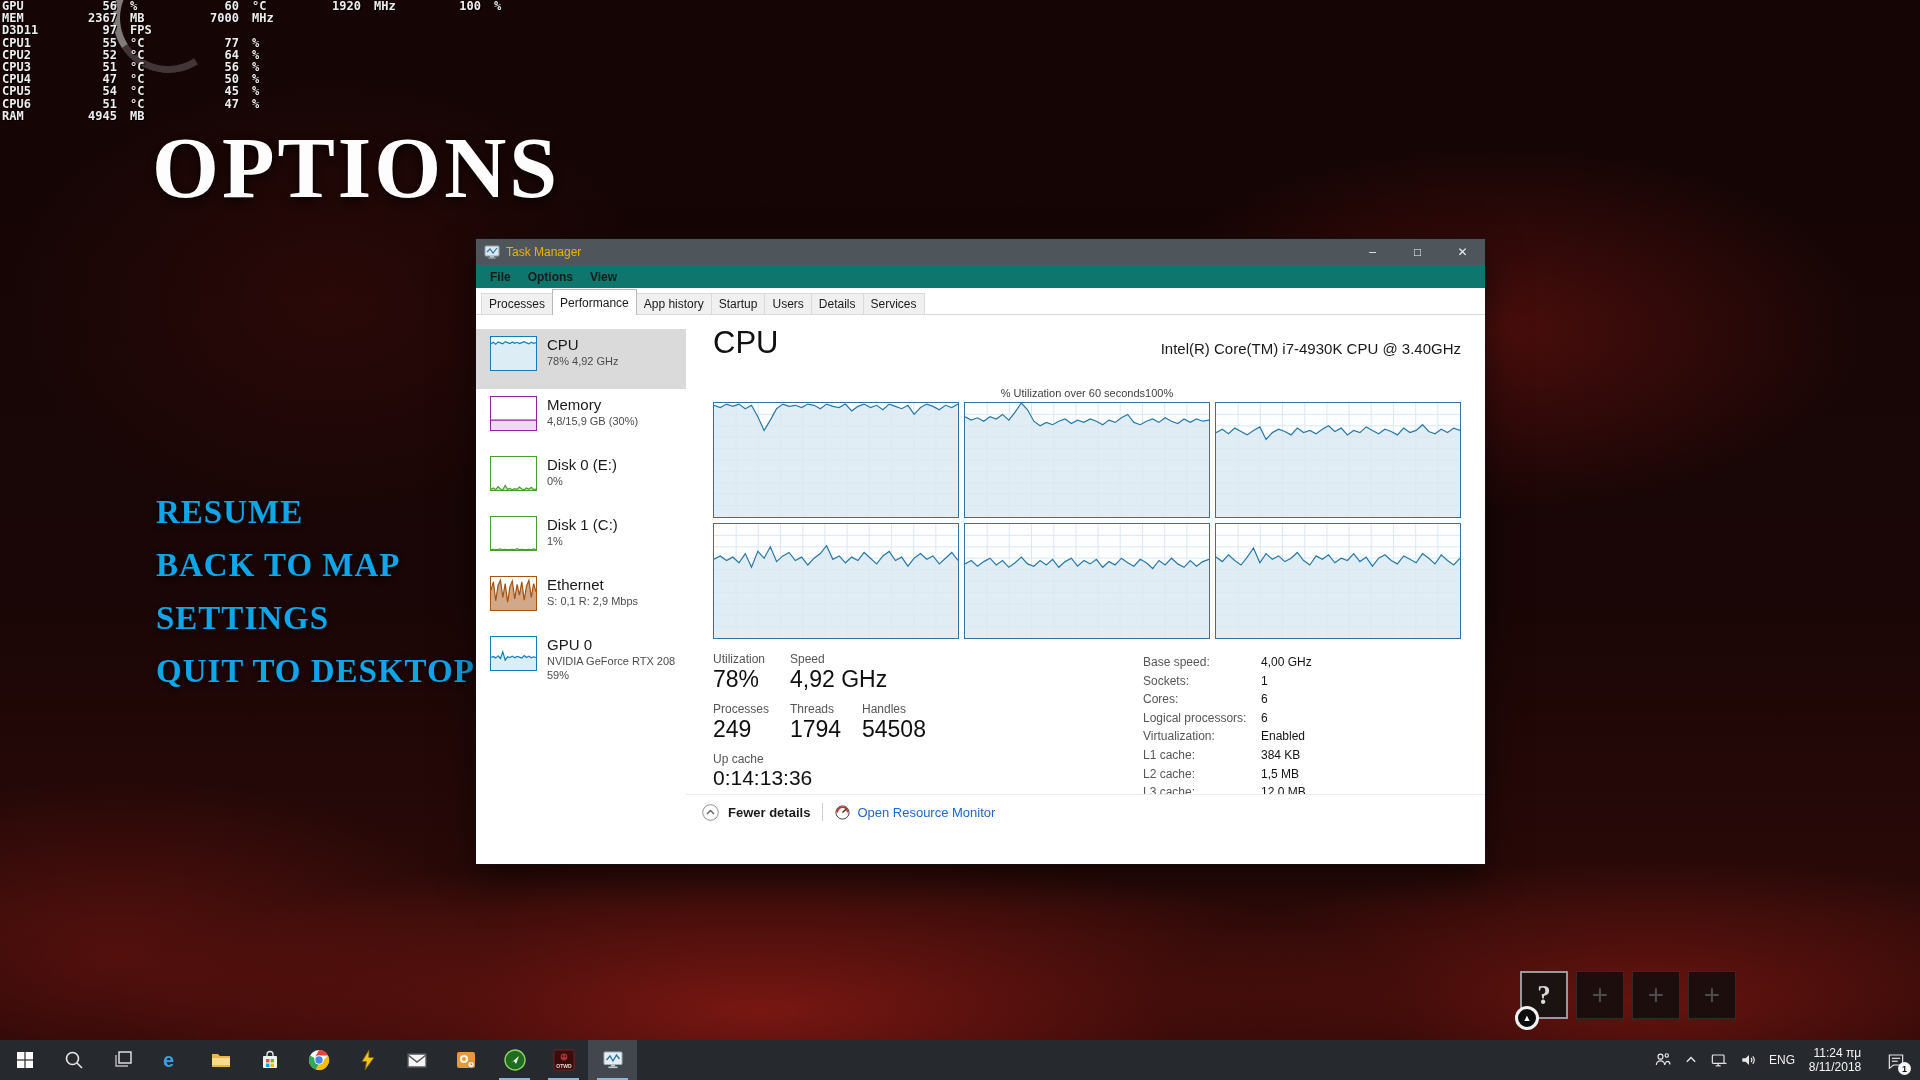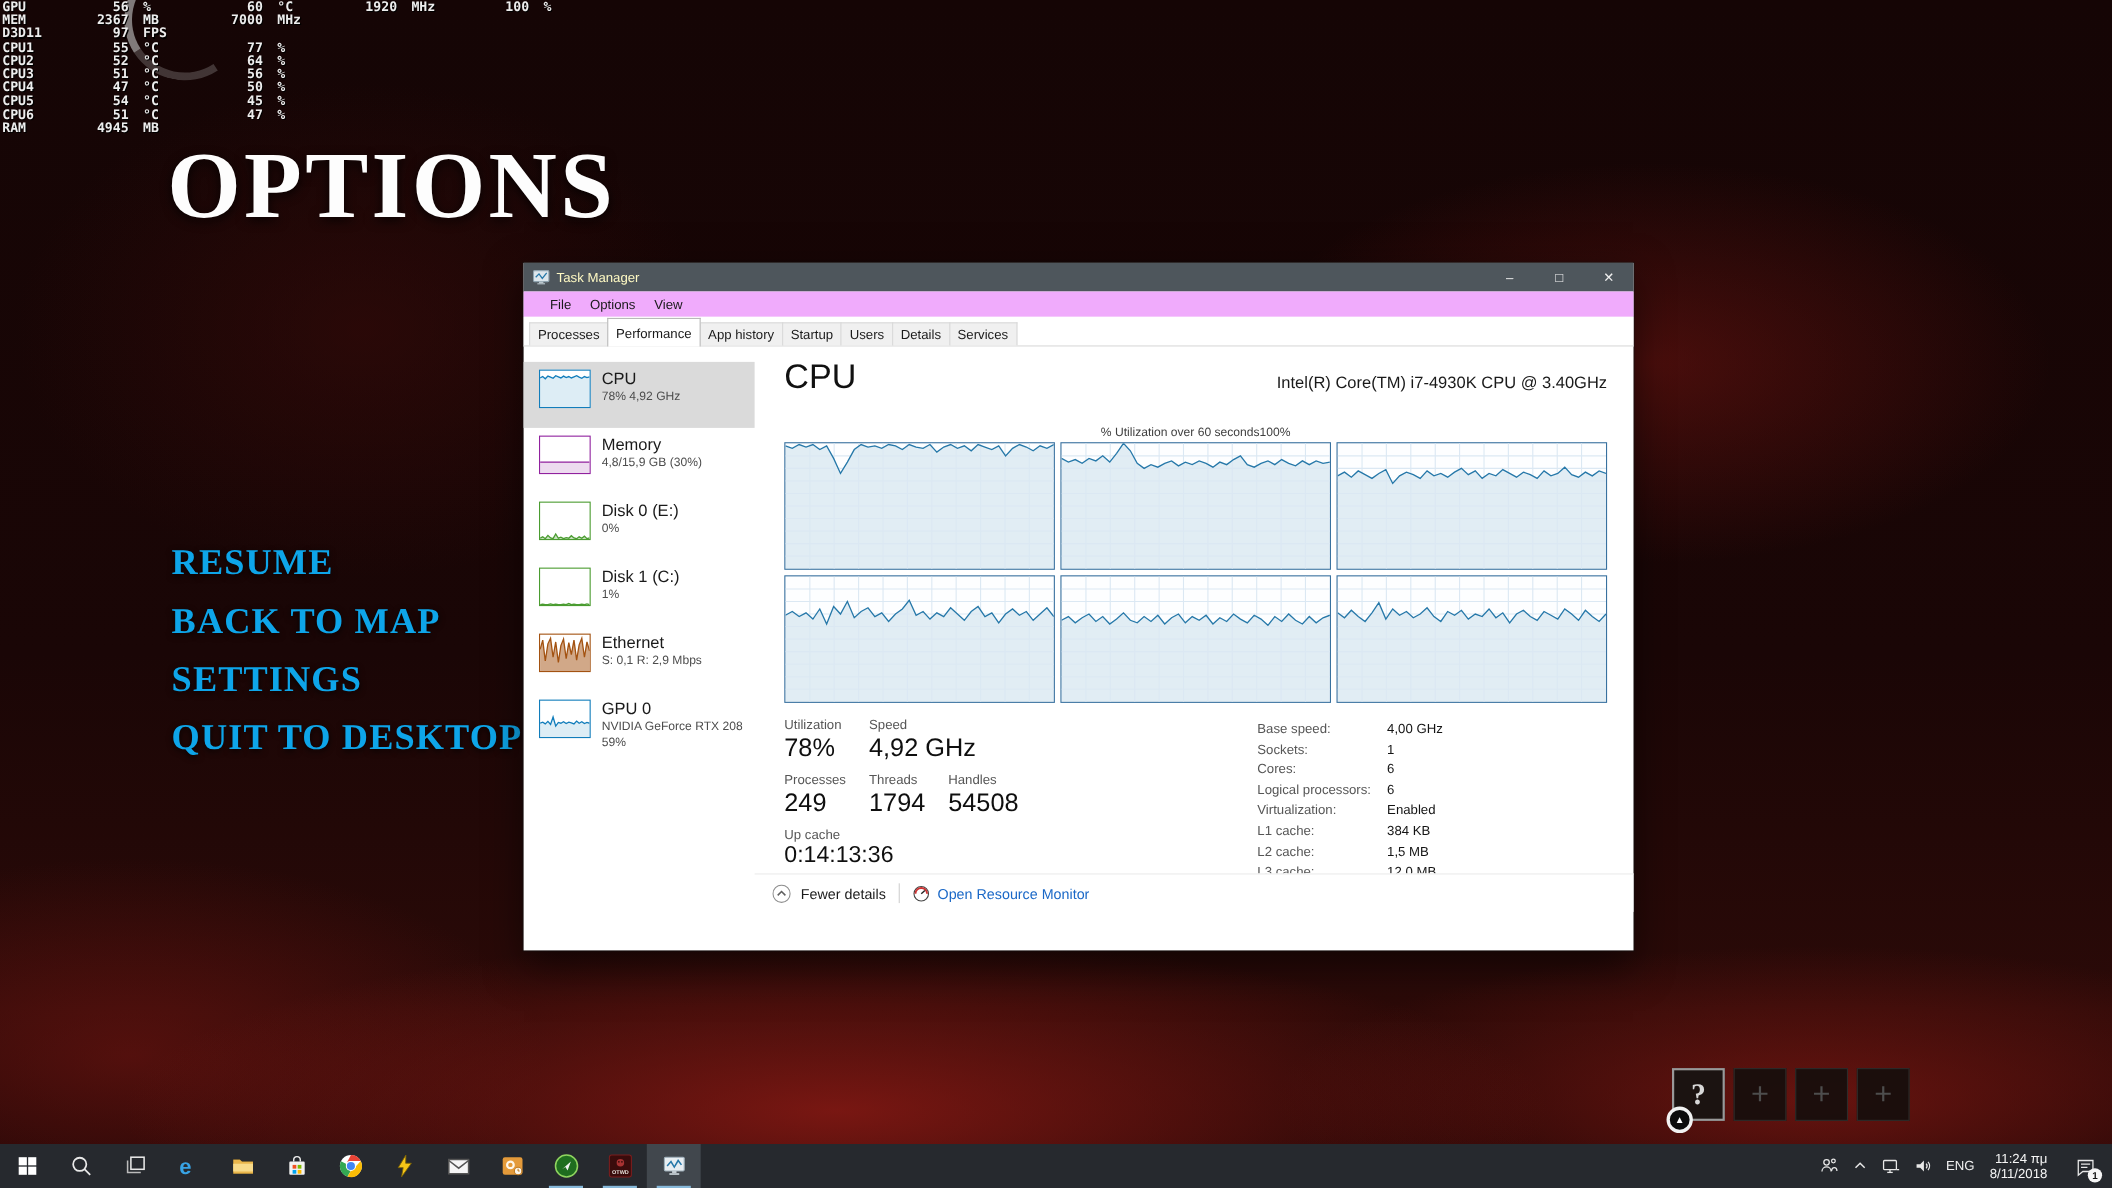--- a/index.html
+++ b/index.html
@@ -38,26 +38,26 @@
   .game-menu { position:absolute; left:156px; top:494px; z-index:5; }
   .game-menu-item { display:block; color:#0ea5e9; font-family:"Liberation Serif", serif;
     font-weight:bold; font-size:33px; letter-spacing:1px; height:53px;
     text-shadow:0 2px 6px rgba(0,0,0,.8); cursor:pointer; }
 
   
   .tm { position:absolute; left:476px; top:239px; width:1009px; height:625px; z-index:10;
     background:#fff; box-shadow:0 0 0 1px rgba(20,20,20,.55), 0 14px 34px rgba(0,0,0,.55);
     font-size:12px; color:#1a1a1a; }
   .tm-titlebar { height:26px; background:#4e565c; display:flex; align-items:center; }
-  .tm-title { color:#fef9c3; font-size:12px; margin-left:6px; flex:1; }
+  .tm-title { color:#eab308; font-size:12px; margin-left:6px; flex:1; }
   .tm-appicon { width:16px; height:16px; margin-left:8px; flex:0 0 auto; }
   .tm-btn { width:45px; height:26px; display:flex; align-items:center; justify-content:center;
     color:#f0f0f0; font-size:12px; cursor:pointer; }
-  .tm-menubar { height:23px; display:flex; align-items:center; padding-left:17px;
-    background:#f0abfc; }
+  .tm-menubar { height:23px; display:flex; align-items:center; padding-left:7px;
+    background:#0f766e;font-weight:bold; }
   .tm-menu { padding:2px 7px; margin-right:3px; cursor:pointer; color:#1a1a1a; }
   .tm-tabs { height:27px; background:#fff; display:flex; align-items:flex-end;
     border-bottom:1px solid #d9d9d9; padding-left:5px; position:relative; }
   .tm-tab { height:21px; padding:3px 7px 2px; background:#f0f0f0; border:1px solid #d9d9d9;
     border-bottom:none; margin-right:-1px; cursor:pointer; white-space:nowrap; }
   .tm-tab.active { height:26px; background:#fff; border:1px solid #b9b9b9; border-bottom:none;
     padding-top:6px; position:relative; z-index:2; margin-bottom:-1px; }
   .tm-body { display:flex; height:514px; }
 
   
@@ -93,21 +93,21 @@
   .uptime-value { font-size:21px; color:#0f0f0f; }
   .specs { margin-left:130px; padding-top:1px; }
   .spec-row { display:grid; grid-template-columns:118px auto; line-height:18.6px;
     font-size:12px; }
   .spec-label { color:#565656; }
   .spec-value { color:#141414; }
 
   .tm-footer { position:absolute; left:0; bottom:0; width:100%; height:35px;
     border-top:1px solid #ececec; display:flex; align-items:center; padding-left:16px;
     background:#fff; }
-  .fewer { display:flex; align-items:center; cursor:pointer; }
+  .fewer { display:flex; align-items:center; cursor:pointer;font-weight:bold; }
   .fewer-text { font-size:13px; color:#1a1a1a; margin-left:9px; }
   .footer-div { width:1px; height:18px; background:#d0d0d0; margin:0 12px; }
   .res-link { display:flex; align-items:center; cursor:pointer; }
   .res-link-text { font-size:13px; color:#1a68c7; margin-left:7px; }
 
   
   .quickslots { position:absolute; left:1520px; top:971px; display:flex; gap:8px; z-index:6; }
   .slot { width:48px; height:48px; background:rgba(18,14,12,.88); border:1px solid #2e2c2a;
     display:flex; align-items:center; justify-content:center; position:relative;
     cursor:pointer; }

